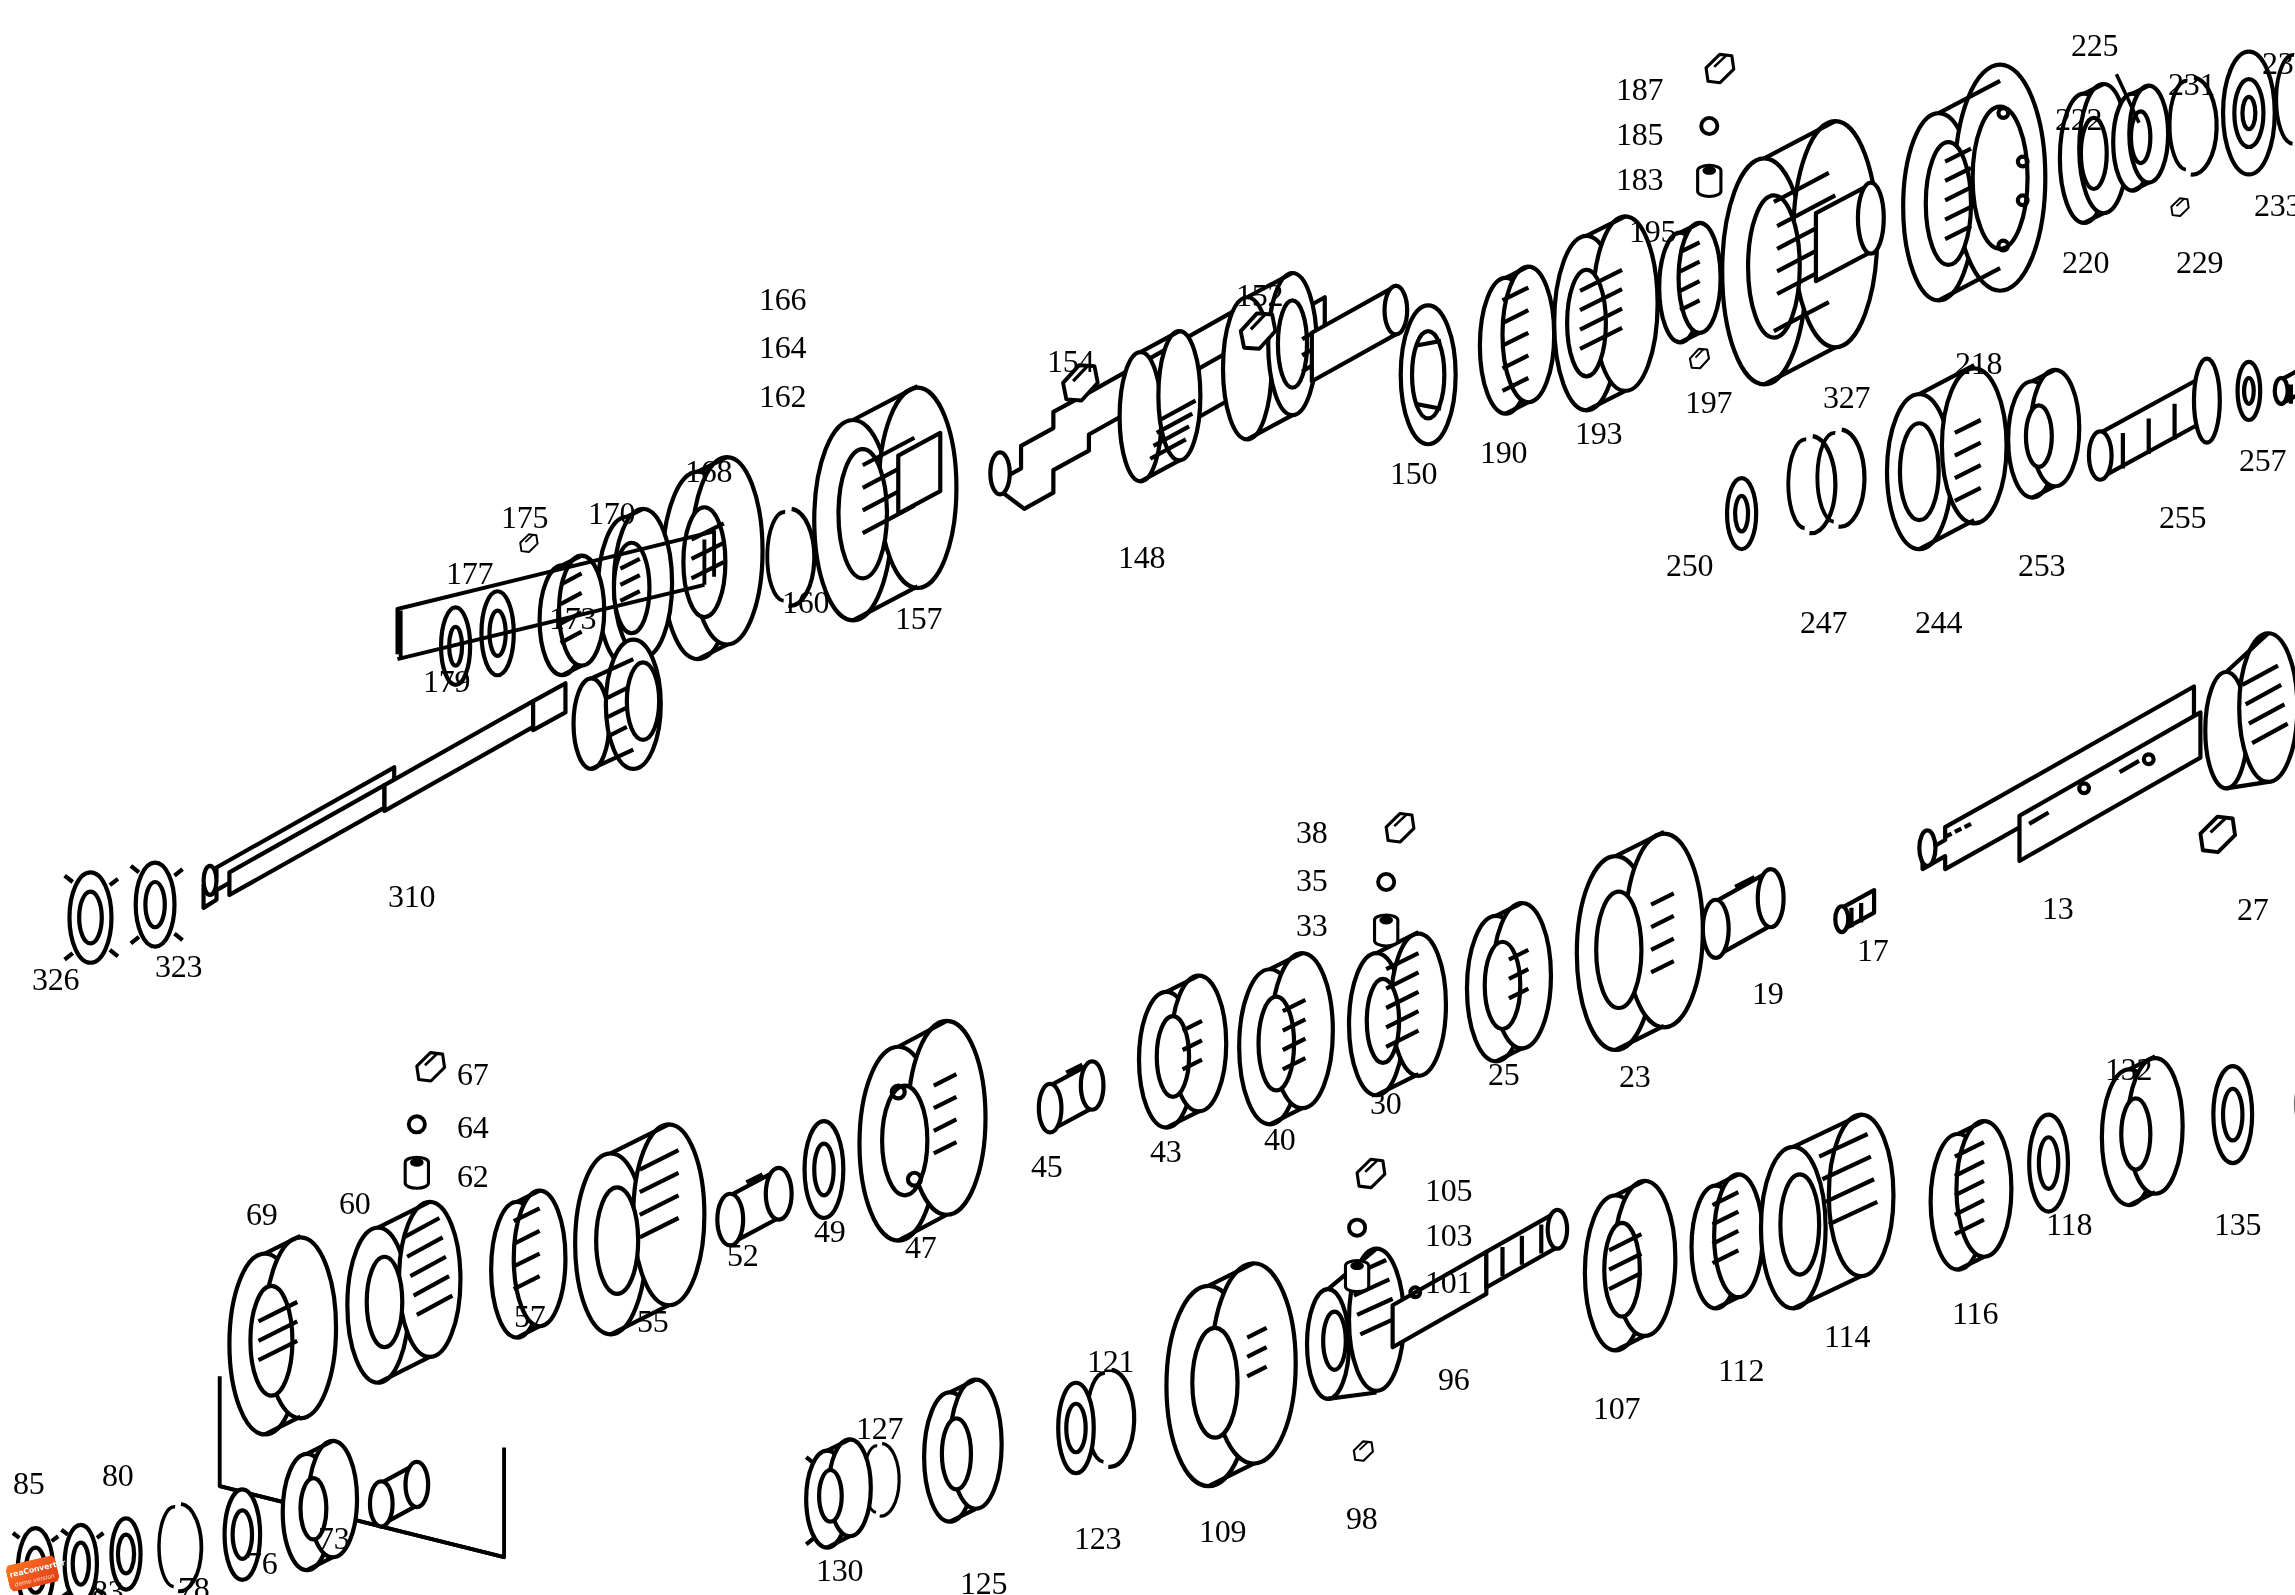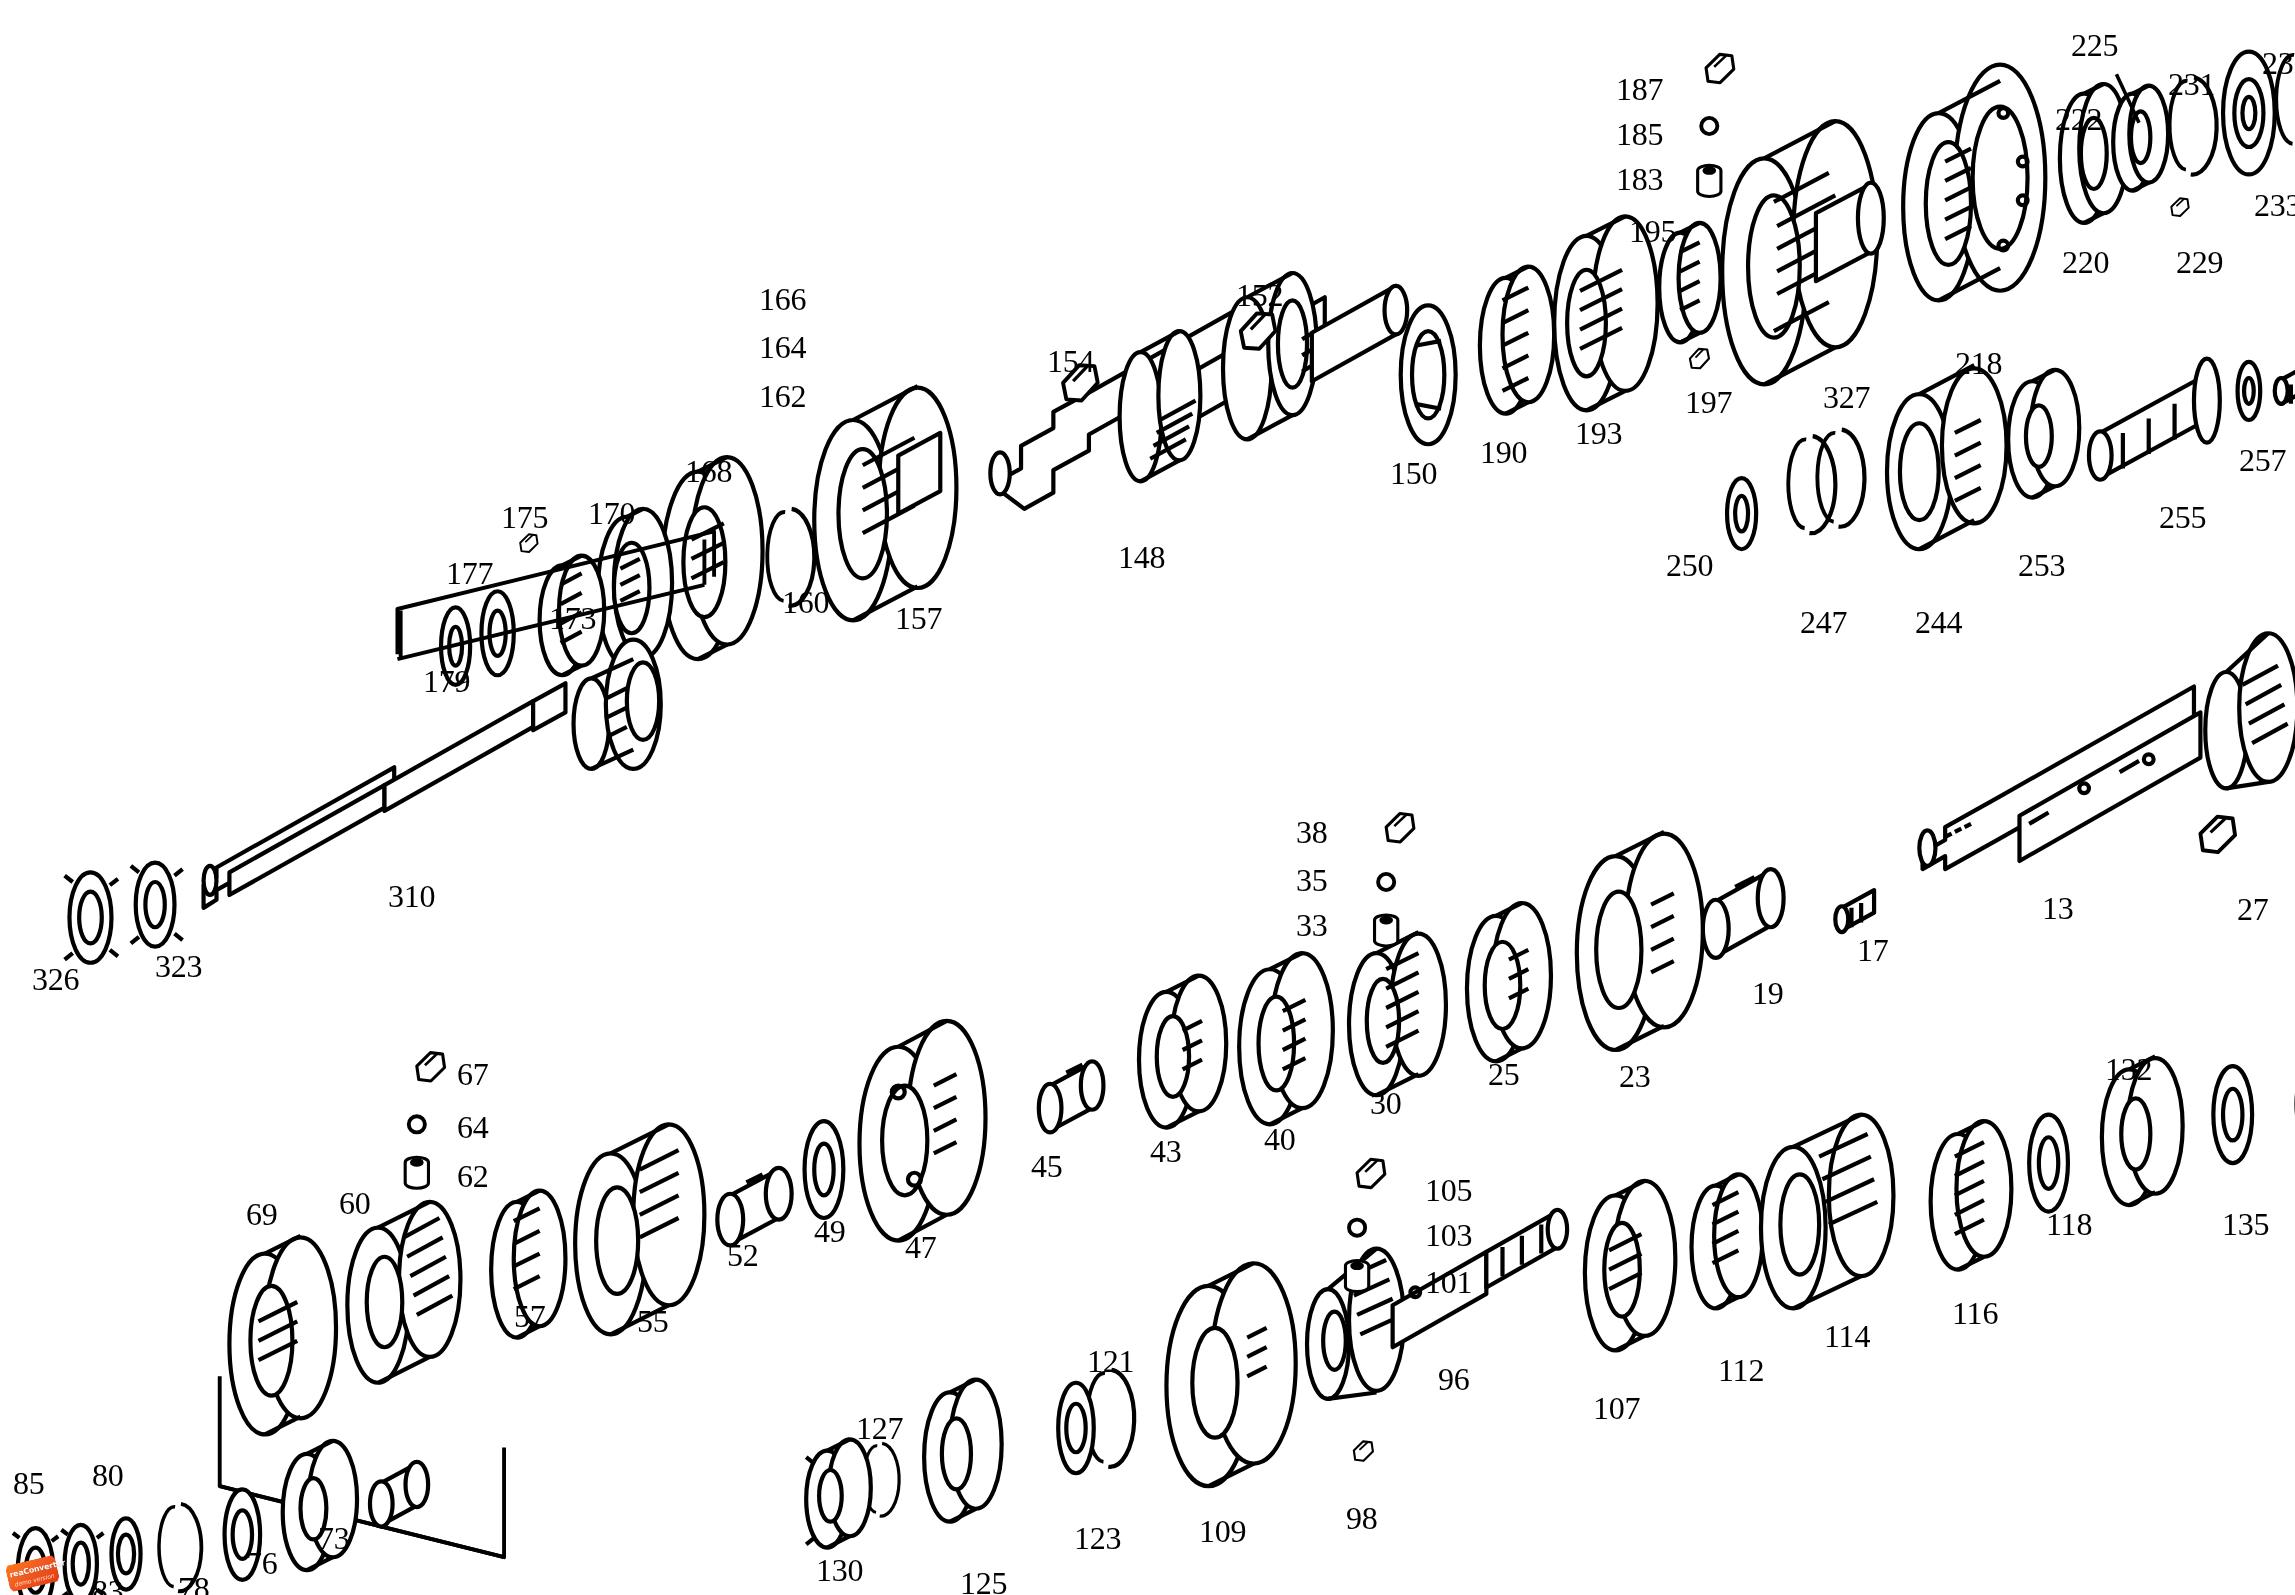--- a/index.html
+++ b/index.html
@@ -603,21 +603,21 @@
       <div class="lbl m" style="left: 814px; top: 1215px;">49</div>
       <div class="lbl m" style="left: 727px; top: 1239px;">52</div>
       <div class="lbl m" style="left: 637px; top: 1305px;">55</div>
       <div class="lbl m" style="left: 514px; top: 1300px;">57</div>
       <div class="lbl m" style="left: 457px; top: 1058px;">67</div>
       <div class="lbl m" style="left: 457px; top: 1111px;">64</div>
       <div class="lbl m" style="left: 457px; top: 1160px;">62</div>
       <div class="lbl m" style="left: 339px; top: 1187px;">60</div>
       <div class="lbl m" style="left: 246px; top: 1198px;">69</div>
       <div class="lbl m" style="left: 2105px; top: 1053px;">132</div>
-      <div class="lbl m" style="left: 2214px; top: 1208px; margin-left: 8px;">135</div>
+      <div class="lbl m" style="left: 2214px; top: 1208px;">135</div>
       <div class="lbl m" style="left: 2046px; top: 1208px;">118</div>
       <div class="lbl m" style="left: 1952px; top: 1297px;">116</div>
       <div class="lbl m" style="left: 1824px; top: 1320px;">114</div>
       <div class="lbl m" style="left: 1718px; top: 1354px;">112</div>
       <div class="lbl m" style="left: 1593px; top: 1392px;">107</div>
       <div class="lbl m" style="left: 1425px; top: 1174px;">105</div>
       <div class="lbl m" style="left: 1425px; top: 1219px;">103</div>
       <div class="lbl m" style="left: 1425px; top: 1266px;">101</div>
       <div class="lbl m" style="left: 1438px; top: 1363px;">96</div>
       <div class="lbl m" style="left: 1346px; top: 1502px;">98</div>
@@ -625,21 +625,21 @@
       <div class="lbl m" style="left: 1087px; top: 1345px;">121</div>
       <div class="lbl m" style="left: 1074px; top: 1522px;">123</div>
       <div class="lbl m" style="left: 960px; top: 1547px; margin-top: 20px;">125</div>
       <div class="lbl m" style="left: 856px; top: 1412px;">127</div>
       <div class="lbl m" style="left: 816px; top: 1554px;">130</div>
       <div class="lbl m" style="left: 406px; top: 1589px;">71</div>
       <div class="lbl m" style="left: 318px; top: 1522px;">73</div>
       <div class="lbl m" style="left: 246px; top: 1547px;">76</div>
       <div class="lbl m" style="left: 178px; top: 1572px;">78</div>
       <div class="lbl m" style="left: 92px; top: 1575px;">83</div>
-      <div class="lbl m" style="left: 92px; top: 1459px;">80</div>
+      <div class="lbl m" style="left: 102px; top: 1459px;">80</div>
       <div class="lbl m" style="left: 13px; top: 1467px;">85</div>
     </div>
 
   <div id="wm">
     <div class="badge"></div>
     <div class="t1">reaConverter</div>
     <div class="t2">demo version</div>
   </div>
 
 </div>

